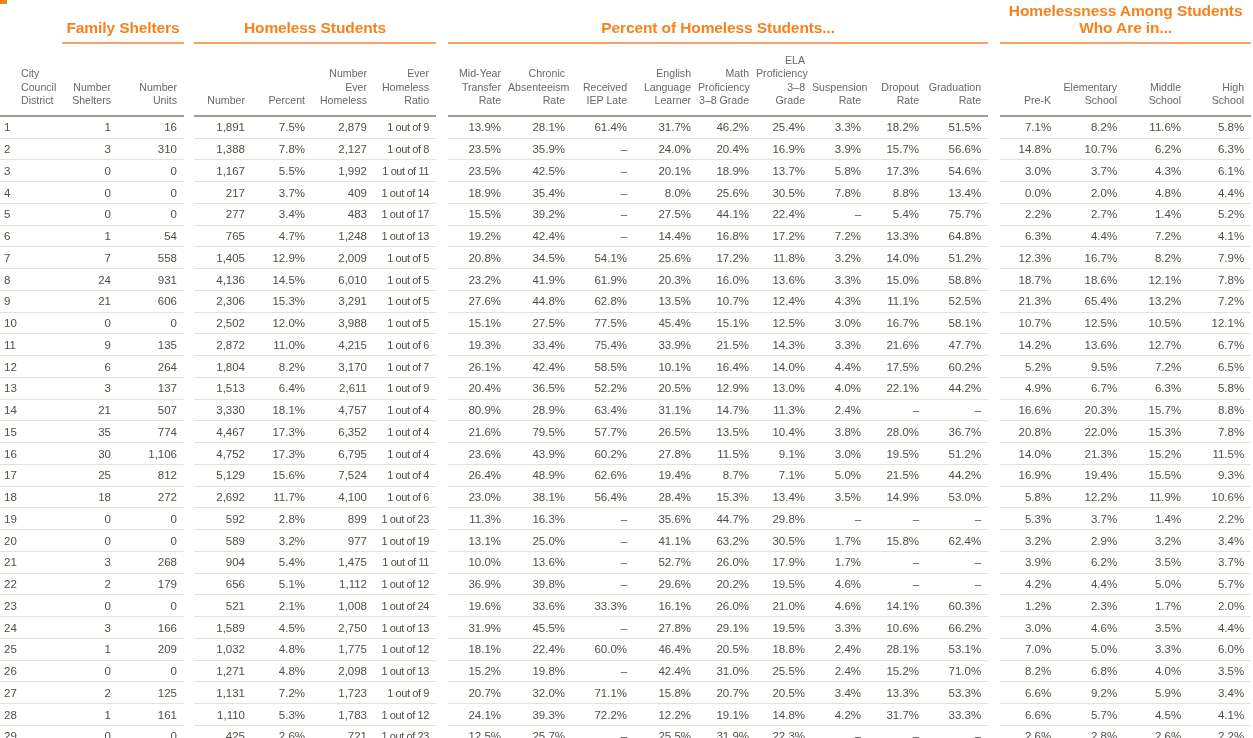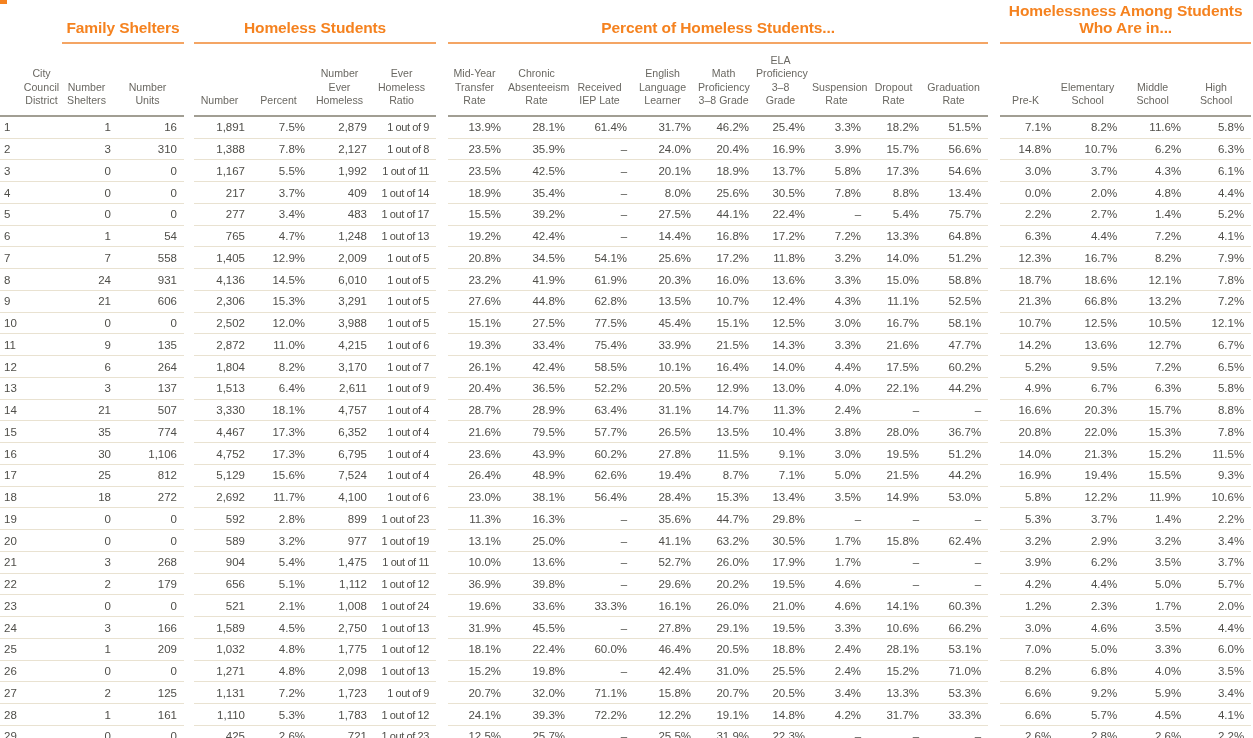--- a/index.html
+++ b/index.html
@@ -38,26 +38,26 @@
     line-height: 1.12;
   }
   th.no-line { border-bottom: none; }
   
   th.col-h {
     color: #6a6862;
     font-size: 10.6px;
     font-weight: normal;
     line-height: 1.28;
     vertical-align: bottom;
-    text-align: center;
+    text-align: right;
     padding: 10px 7px 7px 0;
     border-bottom: 2px solid #a19e93;
     white-space: pre-line;
   }
-  th.col-h.left { text-align: center; padding-left: 21px; padding-right: 0; }
+  th.col-h.left { text-align: left; padding-left: 21px; padding-right: 0; }
   th.gap, td.gap { border-bottom: none !important; padding: 0; }
   
   td.cell {
     color: #4f4e49;
     font-size: 11.5px;
     text-align: right;
     padding: 0 7px 0 0;
     height: 20.75px;
     border-bottom: 1px solid #e9e2d1;
     white-space: nowrap;
@@ -374,21 +374,21 @@
         <td class="cell">44.8%</td>
         <td class="cell">62.8%</td>
         <td class="cell">13.5%</td>
         <td class="cell">10.7%</td>
         <td class="cell">12.4%</td>
         <td class="cell">4.3%</td>
         <td class="cell">11.1%</td>
         <td class="cell">52.5%</td>
         <td class="gap"></td>
         <td class="cell">21.3%</td>
-        <td class="cell">66.8%</td>
+        <td class="cell">65.4%</td>
         <td class="cell">13.2%</td>
         <td class="cell">7.2%</td>
       </tr>
       <tr>
         <td class="cell left">10</td>
         <td class="cell">0</td>
         <td class="cell">0</td>
         <td class="gap"></td>
         <td class="cell">2,502</td>
         <td class="cell">12.0%</td>
@@ -488,21 +488,21 @@
       <tr>
         <td class="cell left">14</td>
         <td class="cell">21</td>
         <td class="cell">507</td>
         <td class="gap"></td>
         <td class="cell">3,330</td>
         <td class="cell">18.1%</td>
         <td class="cell">4,757</td>
         <td class="cell ratio">1 out of 4</td>
         <td class="gap"></td>
-        <td class="cell">28.7%</td>
+        <td class="cell">80.9%</td>
         <td class="cell">28.9%</td>
         <td class="cell">63.4%</td>
         <td class="cell">31.1%</td>
         <td class="cell">14.7%</td>
         <td class="cell">11.3%</td>
         <td class="cell">2.4%</td>
         <td class="cell">–</td>
         <td class="cell">–</td>
         <td class="gap"></td>
         <td class="cell">16.6%</td>

